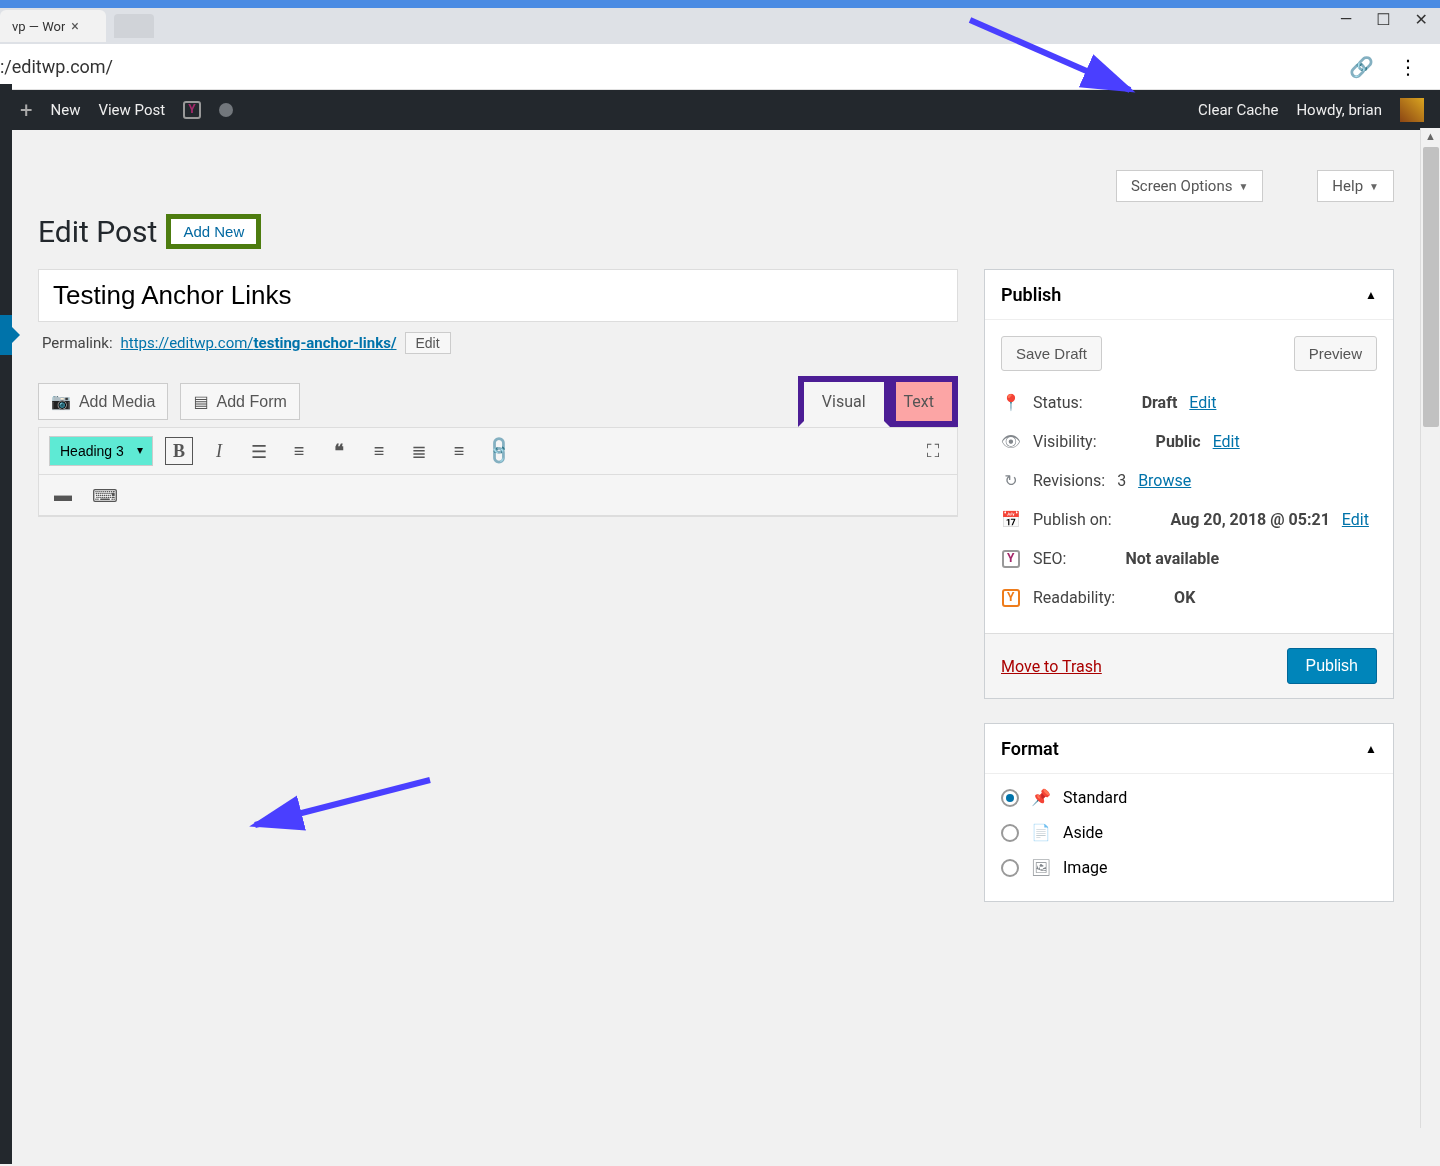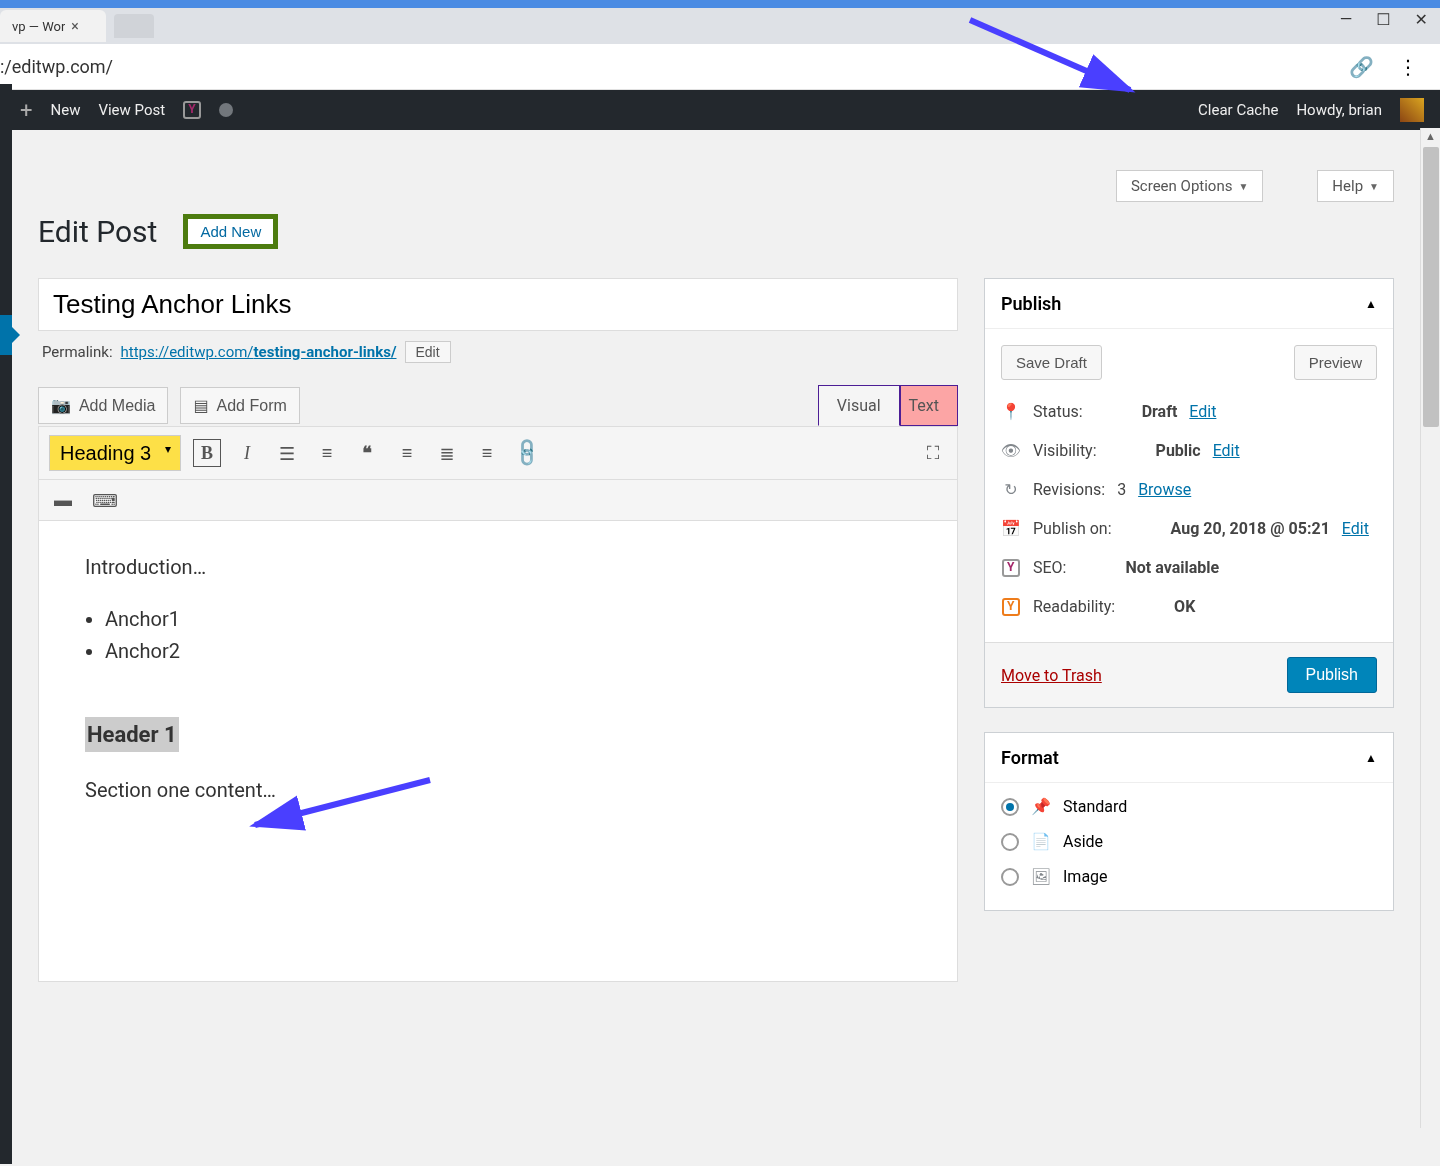--- a/index.html
+++ b/index.html
@@ -29,43 +29,43 @@
 .left-sliver { position: absolute; left: 0; top: 84px; width: 12px; height: 1080px; background: #23282d; }
 .left-sliver-active { position: absolute; left: 0; top: 315px; width: 12px; height: 40px; background: #0073aa; }
 .left-sliver-tri { position: absolute; left: 12px; top: 327px; width: 0; height: 0; border-top: 8px solid transparent; border-bottom: 8px solid transparent; border-left: 8px solid #0073aa; }
 
 
 .wp-body { position: absolute; left: 12px; right: 20px; top: 170px; bottom: 0; padding: 0 26px; }
 .top-tabs-row { display: flex; justify-content: flex-end; gap: 10px; padding-bottom: 12px; }
 .top-tab { background: #fff; border: 1px solid #ccc; padding: 6px 14px; font-size: 15px; color: #555; display: flex; align-items: center; gap: 6px; margin-left: 44px; }
 .top-tab .tri { font-size: 10px; color: #666; }
 
-.heading-row { display: flex; align-items: flex-end; gap: 26px; margin-bottom: 29px; }
+.heading-row { display: flex; align-items: flex-end; gap: 9px; margin-bottom: 20px; }
 .h1 { font-size: 30px; font-weight: 400; color: #23282d; }
 .add-new { border: 5px solid #4d7c0f; color: #0369a1; padding: 4px 12px; font-size: 15px; background: #fff; }
 
 .two-col { display: flex; gap: 26px; }
 .col-main { flex: 1; min-width: 0; }
 .col-side { width: 410px; }
 
 .title-input { width: 100%; font-size: 26px; padding: 10px 14px; border: 1px solid #ddd; background: #fff; margin-bottom: 10px; }
 .permalink-row { font-size: 15px; color: #444; display: flex; align-items: center; gap: 8px; margin-bottom: 22px; padding-left: 4px; }
 .permalink-row a { color: #0073aa; text-decoration: underline; }
 .edit-sm { border: 1px solid #ccc; background: #f7f7f7; padding: 2px 10px; font-size: 14px; color: #555; }
 
 .media-row { display: flex; align-items: center; gap: 12px; margin-bottom: 0; position: relative; }
 .media-btn { border: 1px solid #ccc; background: #f7f7f7; padding: 8px 12px; font-size: 16px; color: #555; display: flex; align-items: center; gap: 8px; }
 .editor-tabs { margin-left: auto; display: flex; }
-.etab { border: 1px solid #4c1d95; padding: 10px 18px; font-size: 16px; color: #555; background: #f7f7f7; }
+.etab { border: 6px solid #4c1d95; padding: 10px 18px; font-size: 16px; color: #555; background: #f7f7f7; }
 .etab.active { background: #f5f5f5; border-bottom-color: #f5f5f5; color: #555; }
 .etab.inactive { background: #fca5a5; padding-left: 8px; }
 
 .toolbar-wrap { border: 1px solid #ddd; background: #fff; }
 .toolbar { background: #f5f5f5; border-bottom: 1px solid #ddd; padding: 8px 10px; display: flex; align-items: center; gap: 12px; flex-wrap: wrap; }
-.format-select { border: 1px solid #ccc; padding: 6px 28px 6px 10px; font-size: 20px; background: #fde047; appearance: none; position: relative; }
+.format-select { border: 1px solid #ccc; padding: 6px 28px 6px 10px; font-size: 14px; background: #5eead4; appearance: none; position: relative; }
 .sel-wrap { position: relative; }
 .sel-wrap::after { content: '▾'; position: absolute; right: 10px; top: 7px; font-size: 12px; pointer-events: none; }
 .tb-btn { width: 28px; height: 28px; display: flex; align-items: center; justify-content: center; font-size: 18px; color: #555; }
 .tb-bold { font-weight: 900; border: 1px solid #555; font-family: Georgia, serif; }
 .tb-link { transform: rotate(-45deg); font-size: 20px; }
 .tb-expand { margin-left: auto; }
 .toolbar2 { background: #f5f5f5; padding: 6px 10px; display: flex; gap: 14px; border-bottom: 1px solid #ddd; }
 
 .editor-pane { background: #fff; min-height: 460px; padding: 30px 46px; font-size: 20px; color: #333; line-height: 1.6; }
 .editor-pane ul { margin: 20px 0 36px 20px; }
@@ -194,30 +194,20 @@
           <div class="tb-btn" style="font-family:Georgia;font-weight:bold;">❝</div>
           <div class="tb-btn">≡</div>
           <div class="tb-btn">≣</div>
           <div class="tb-btn">≡</div>
           <div class="tb-btn tb-link">🔗</div>
           <div class="tb-btn tb-expand">⛶</div>
         </div>
         <div class="toolbar2">
           <div class="tb-btn">▬</div>
           <div class="tb-btn">⌨</div>
-        </div>
-        <div class="editor-pane">
-          <p>Introduction…</p>
-          <ul>
-            <li>Anchor1</li>
-            <li>Anchor2</li>
-          </ul>
-          <div style="height:14px;"></div>
-          <span class="h3">Header 1</span>
-          <p style="margin-top:22px;">Section one content…</p>
         </div>
       </div>
     </div>
 
     <div class="col-side">
       <div class="postbox">
         <div class="postbox-header">
           <span>Publish</span>
           <span style="font-size:12px;">▲</span>
         </div>

